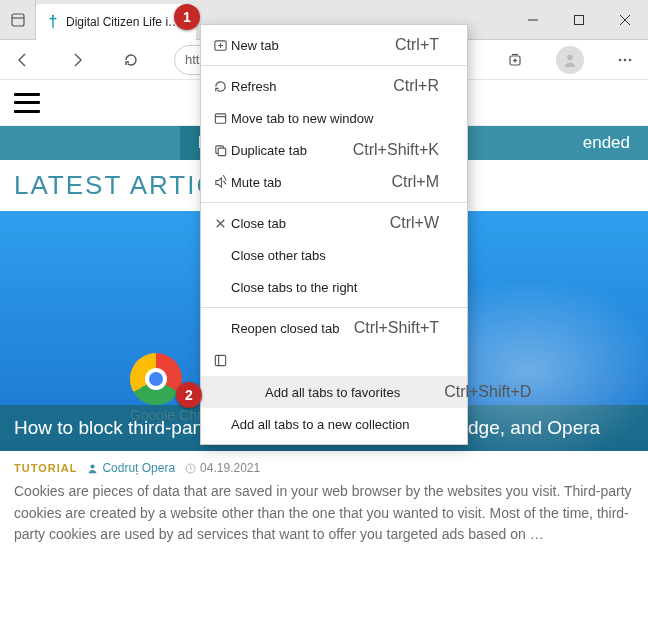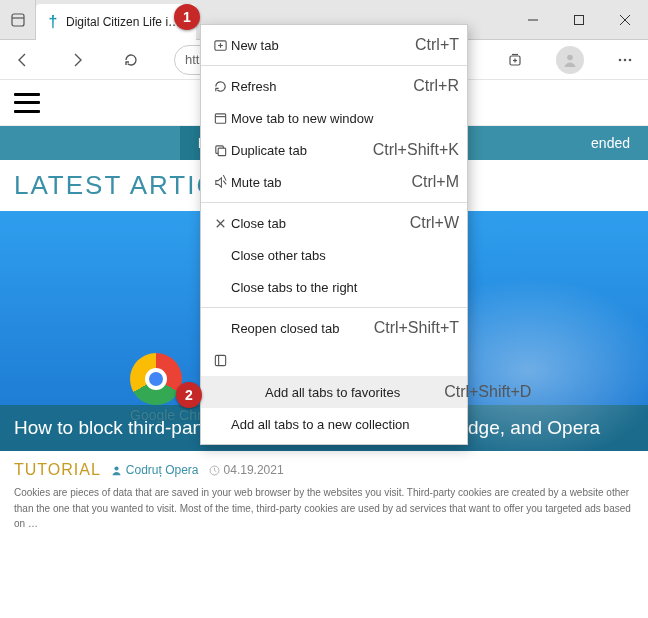--- a/index.html
+++ b/index.html
@@ -20,41 +20,41 @@
   .toolbar { height:40px; display:flex; align-items:center; padding:0 6px; gap:20px; border-bottom:1px solid #e5e5e5;}
   .tool-btn { width:34px; height:32px; display:flex; align-items:center; justify-content:center; border-radius:4px; color:#555;}
   .addr { flex:1; height:30px; border:1px solid #ccc; border-radius:15px; display:flex; align-items:center; padding:0 10px; font-size:13px; color:#666; margin:0 6px;}
   .profile { width:28px; height:28px; border-radius:50%; background:#ddd; display:flex; align-items:center; justify-content:center; color:#888; margin:0 4px;}
 
   
   .page { position:relative; height: calc(618px - 80px); background:#fff;}
   .site-header { height:46px; display:flex; align-items:center; padding:0 14px; border-bottom:1px solid #eee;}
   .hamburger { width:26px; height:20px; display:flex; flex-direction:column; justify-content:space-between;}
   .hamburger span { height:3px; background:#000; border-radius:1px;}
-  .cat-bar { background:#3a90a8; color:#fff; height:34px; display:flex; align-items:center; font-size:14px;}
+  .cat-bar { background:#3a90a8; color:#fff; height:34px; display:flex; align-items:center; font-size:17px;}
   .cat-item { padding:0 18px; height:100%; display:flex; align-items:center;}
   .cat-item.active { background:#22798f; font-weight:600;}
   .cat-item.far { margin-left:auto;}
   .section-heading { font-size:26px; font-weight:300; letter-spacing:2px; color:#3a90a8; padding:10px 14px;}
   .hero { margin:0 0 0 0; height:240px; background: linear-gradient(#2f9eed,#1b75cf); position:relative; overflow:hidden;}
   .hero::after{ content:""; position:absolute; right:-40px; bottom:-30px; width:320px; height:220px; background: radial-gradient(ellipse at center, rgba(255,255,255,0.35), rgba(255,255,255,0) 60%);}
   .chrome-icon { position:absolute; left:130px; bottom:28px; }
   .chrome-ring { width:52px; height:52px; border-radius:50%; background: conic-gradient(#ea4335 0 120deg,#34a853 120deg 240deg,#fbbc05 240deg 360deg); display:flex; align-items:center; justify-content:center;}
   .chrome-center { width:22px; height:22px; border-radius:50%; background:#4285f4; border:4px solid #fff;}
   .chrome-label { font-size:14px; color:#fff; text-align:center; text-shadow:0 0 2px #000; margin-top:2px;}
   .article-title { position:absolute; left:0; right:0; bottom:0; background: rgba(26,104,128,0.85); color:#fff; font-size:19px; font-weight:300; padding:12px 14px;}
   .meta { display:flex; align-items:center; gap:10px; padding:10px 14px 4px; font-size:12px;}
-  .meta .badge { color:#c79a20; font-weight:400; letter-spacing:1px; font-size:16px;}
+  .meta .badge { color:#c79a20; font-weight:700; letter-spacing:1px; font-size:11px;}
   .meta .author { color:#3a90a8; display:flex; align-items:center; gap:4px;}
   .meta .date { color:#888; display:flex; align-items:center; gap:4px;}
-  .excerpt { font-size:10px; color:#6d6d6d; line-height:1.55; padding:2px 14px 12px;}
+  .excerpt { font-size:14px; color:#6d6d6d; line-height:1.55; padding:2px 14px 12px;}
 
   
   .context-menu { position:absolute; left:200px; top:24px; width:268px; background:#fff; border:1px solid #ccc; box-shadow: 2px 4px 12px rgba(0,0,0,0.25); padding:4px 0; z-index:50;}
-  .cm-item { display:flex; align-items:center; height:32px; padding:0 8px 0 8px; font-size:13px; color:#222;}
+  .cm-item { display:flex; align-items:center; height:32px; padding:0 28px 0 8px; font-size:13px; color:#222;}
   .cm-item.highlight { background:#eeeeee;gap:34px;}
   .cm-icon { width:22px; display:flex; align-items:center; justify-content:center; color:#555; flex-shrink:0;}
   .cm-icon svg { width:15px; height:15px; }
   .cm-label { flex:1; white-space:nowrap;}
   .cm-shortcut { font-size:16px; color:#555; margin-left:10px; white-space:nowrap;}
   .cm-sep { height:1px; background:#ddd; margin:4px 0;}
 
   
   .callout { position:absolute; width:26px; height:26px; border-radius:50%; background:#c62828; color:#fff; font-weight:700; font-size:14px; display:flex; align-items:center; justify-content:center; box-shadow:0 1px 3px rgba(0,0,0,0.4); z-index:60;}
   .callout.c1 { left:174px; top:4px;}

